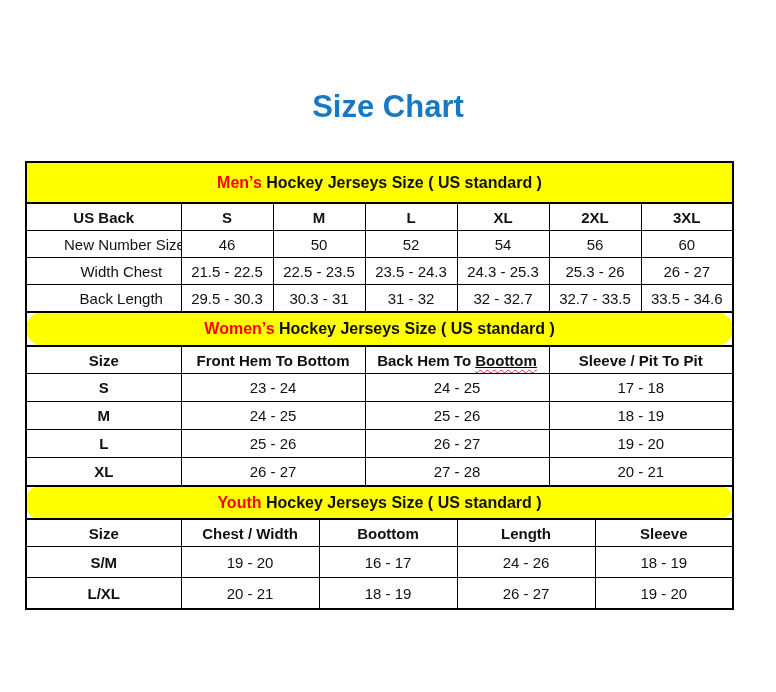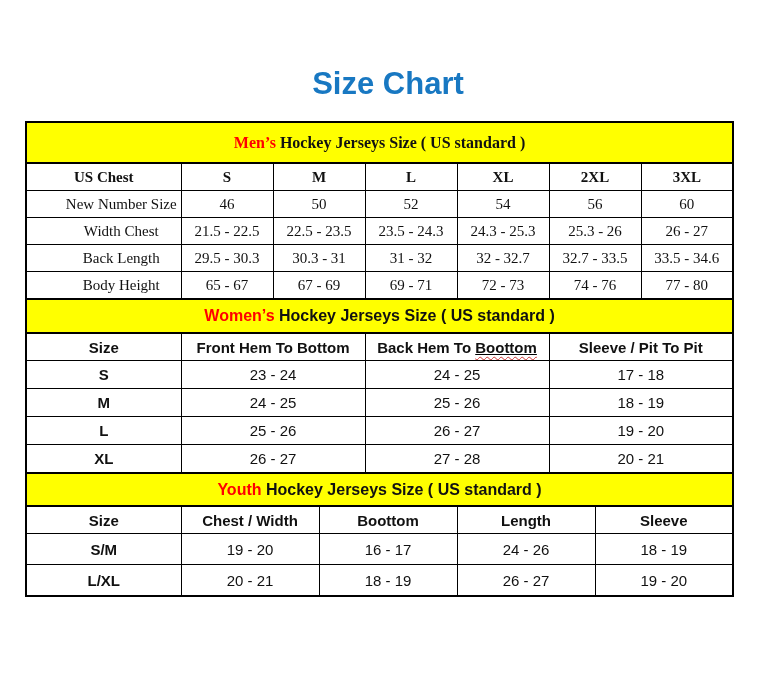--- a/index.html
+++ b/index.html
@@ -12,21 +12,21 @@
     color: #111111;
     overflow: hidden;
   }
   .page {
     position: relative;
     width: 776px;
     height: 692px;
   }
   .page-title {
     margin: 0;
-    padding-top: 66px;
+    padding-top: 89px;
     width: 776px;
     text-align: center;
     font-size: 31px;
     font-weight: bold;
     color: #1878C2;
     letter-spacing: 0px;
   }
   .size-table {
     border-collapse: collapse;
     table-layout: fixed;
@@ -44,43 +44,43 @@
     overflow: hidden;
     white-space: nowrap;
   }
   tr.band td {
     background: #FFFF00;
     font-weight: bold;
     font-size: 16px;
     border-bottom: 2.5px solid #000;
   }
   #mens-table tr.band td   { height: 39px; }
-  #womens-table tr.band td { height: 32px; }
-  #youth-table tr.band td  { height: 31px; }
+  #womens-table tr.band td { height: 32px; border-radius: 17px; }
+  #youth-table tr.band td  { height: 31px; border-radius: 14px; }
   .accent { color: #FF0000; }
   tr.cols th { font-weight: bold; height: 26px; }
   #mens-table tr.data td   { height: 26px; }
   #womens-table tr.data td { height: 27px; }
   #youth-table tr.data td  { height: 30px; }
   td.rowlabel { font-weight: normal; padding-left: 37px; }
   td.rowlabel-bold { font-weight: bold; }
   .u-solid {
     text-decoration: underline;
     text-decoration-style: solid;
     text-decoration-color: #000;
     text-decoration-thickness: 1px;
   }
   .u-squiggle {
     text-decoration: underline;
     text-decoration-style: wavy;
     text-decoration-color: #CC3333;
     text-decoration-thickness: 1px;
     text-underline-offset: 3px;
   }
-  .first-table { margin-top: 19px; font-family: Liberation Serif, serif; }
+  .first-table { margin-top: 36px; }
 </style>
 </head>
 <body>
 
 <div class="page">
 
   <h1 class="page-title">Size Chart</h1>
 
   <table class="size-table first-table" id="mens-table">
     <colgroup>
@@ -90,21 +90,21 @@
         <col style="width:92px">
       <col style="width:92px">
         <col style="width:92px">
         <col style="width:92px">
     </colgroup>
     <tbody>
         <tr class="band">
       <td colspan="7"><span class="accent">Men’s</span><span> Hockey Jerseys Size ( US standard )</span></td>
     </tr>
     <tr class="cols">
-      <th>US Chest</th>
+      <th>US Back</th>
       <th>S</th>
       <th>M</th>
       <th>L</th>
       <th>XL</th>
       <th>2XL</th>
       <th>3XL</th>
     </tr>
     <tr class="data">
       <td class="rowlabel">New Number Size</td>
       <td>46</td>
@@ -124,29 +124,20 @@
       <td>26 - 27</td>
     </tr>
     <tr class="data">
       <td class="rowlabel">Back Length</td>
       <td>29.5 - 30.3</td>
       <td>30.3 - 31</td>
       <td>31 - 32</td>
       <td>32 - 32.7</td>
       <td>32.7 - 33.5</td>
       <td>33.5 - 34.6</td>
-    </tr>
-    <tr class="data">
-      <td class="rowlabel">Body Height</td>
-      <td>65 - 67</td>
-      <td>67 - 69</td>
-      <td>69 - 71</td>
-      <td>72 - 73</td>
-      <td>74 - 76</td>
-      <td>77 - 80</td>
     </tr>
   </tbody>
     </table>
 
   <table class="size-table stacked" id="womens-table">
     <colgroup>
       <col style="width:155px">
       <col style="width:184px">
         <col style="width:184px">
         <col style="width:184px">

